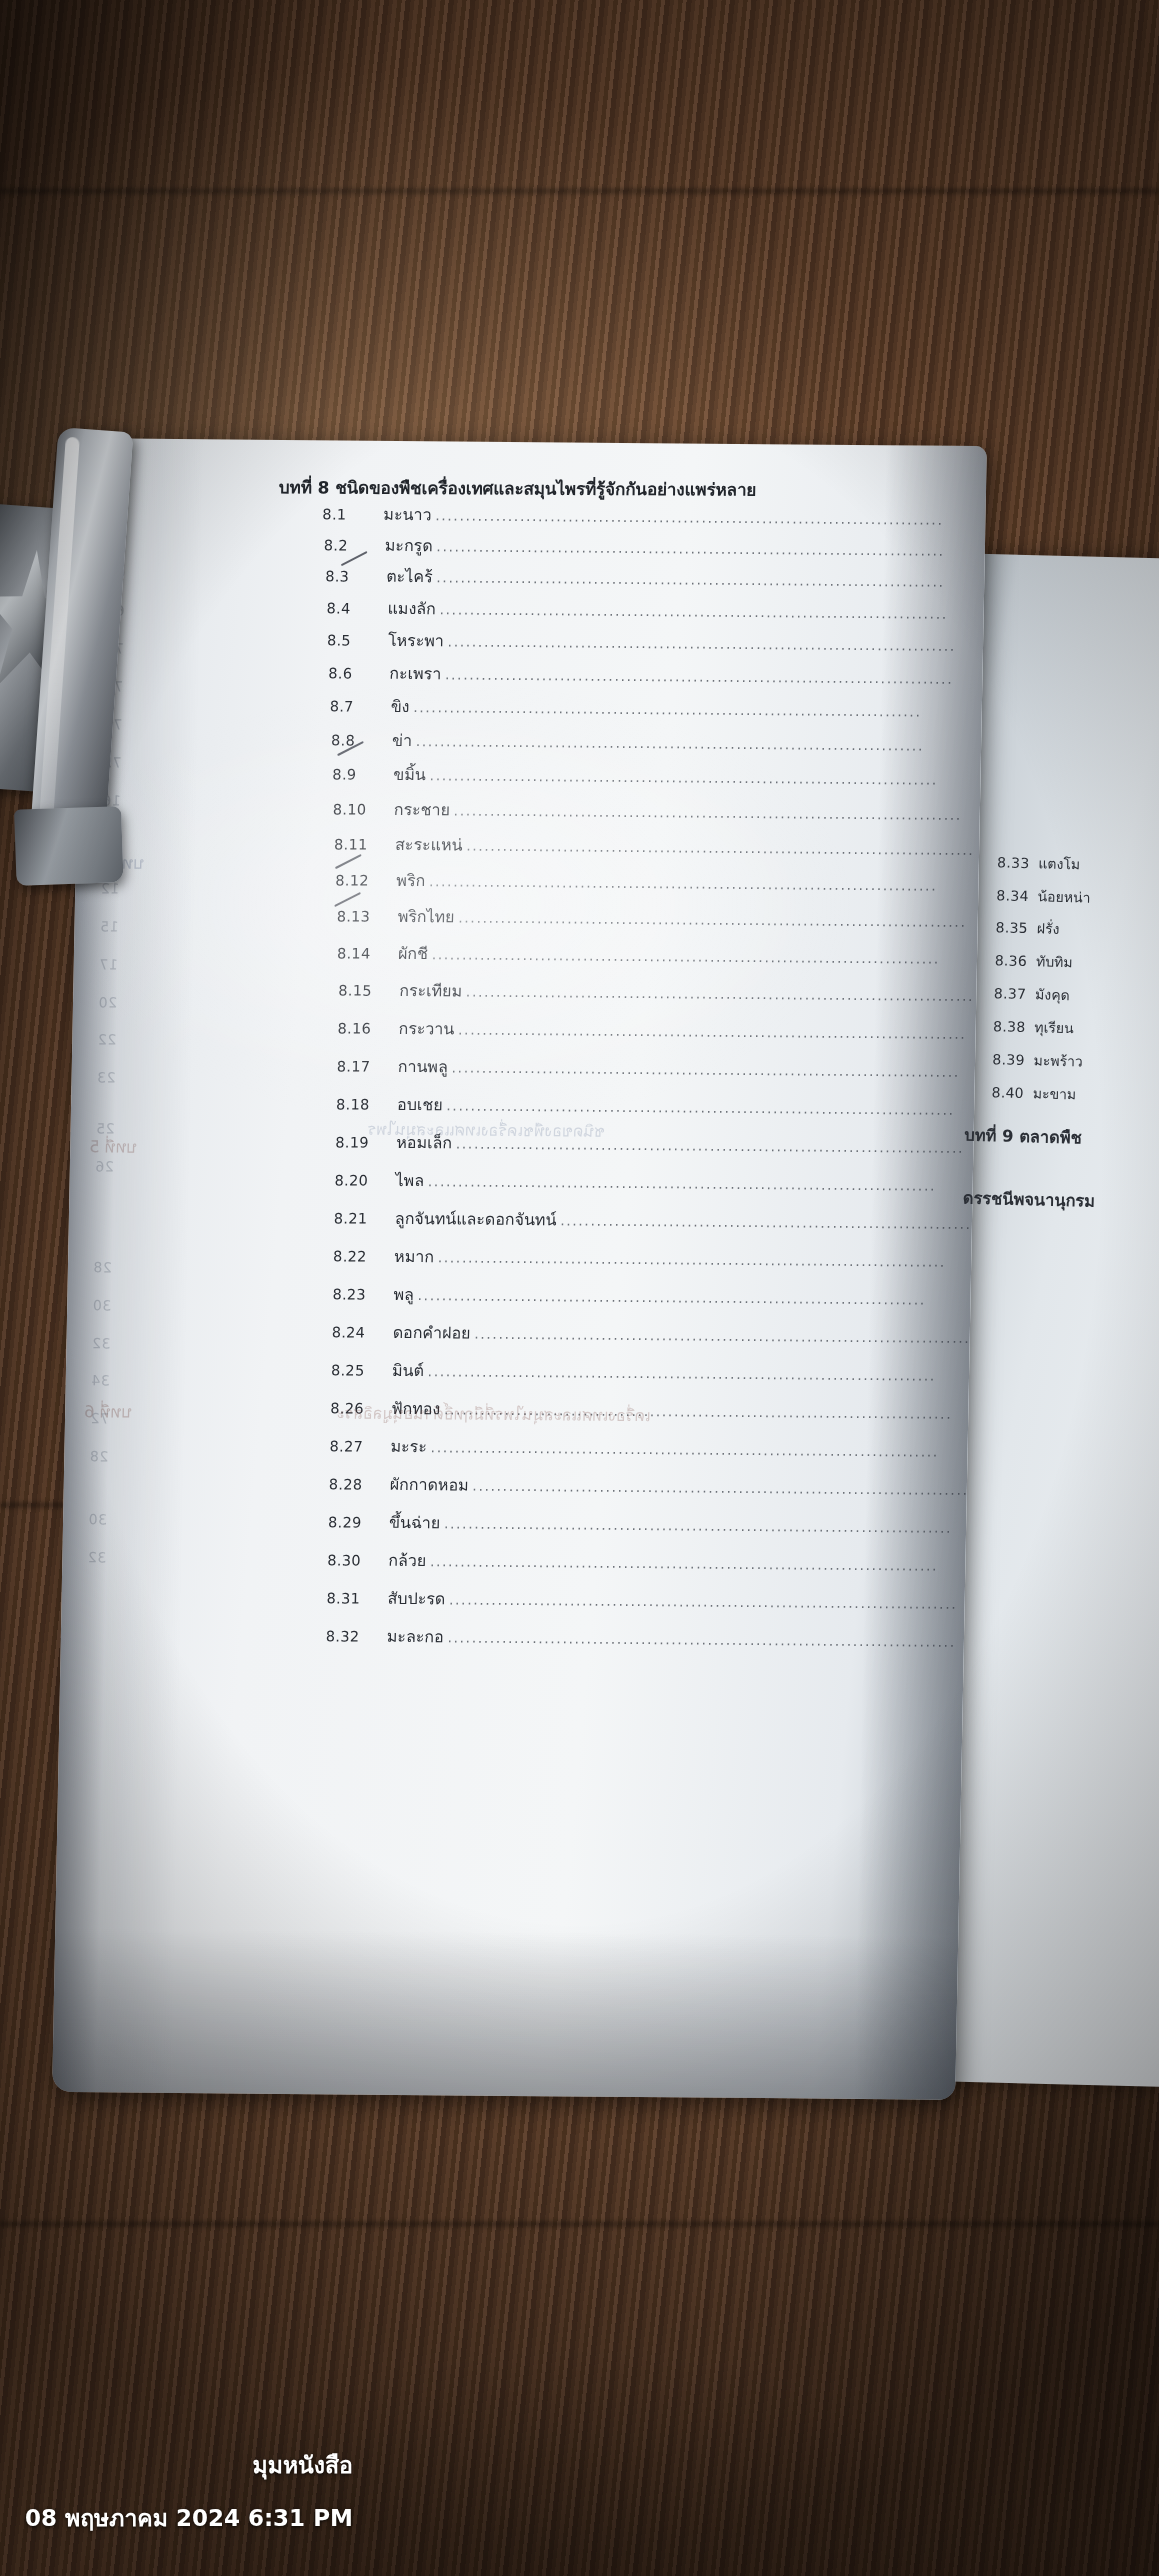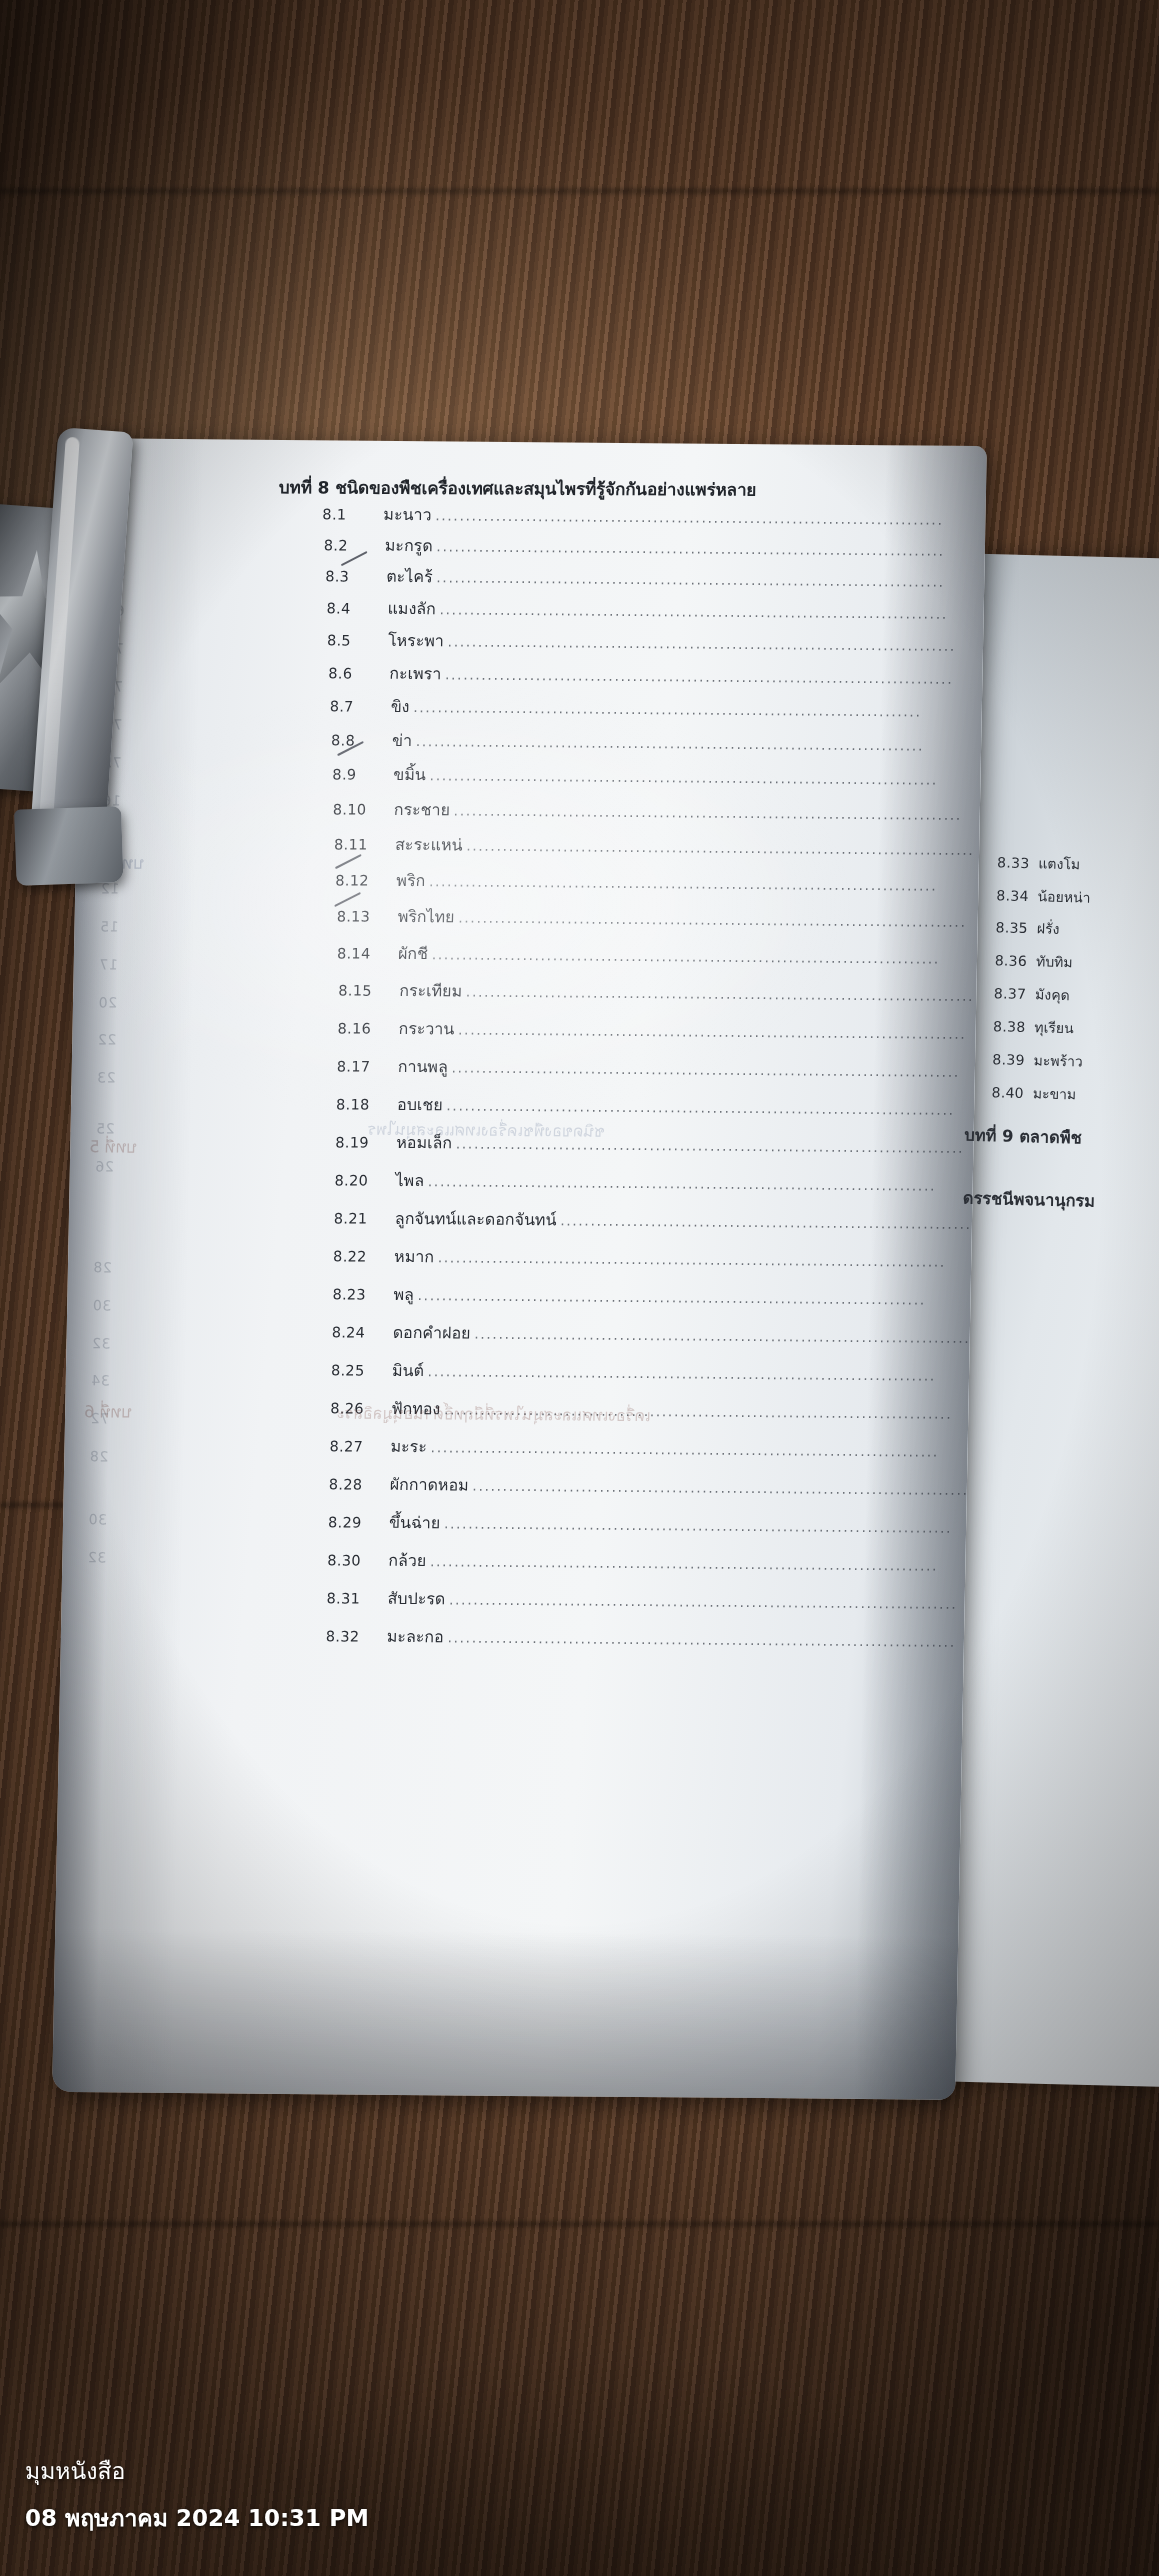--- a/index.html
+++ b/index.html
@@ -271,21 +271,21 @@
 
   
   .watermark {
     position: absolute;
     left: 25px;
     bottom: 40px;
     color: #ffffff;
     text-shadow: 0 1.3px 3.8px rgba(0,0,0,0.8);
     font-family: "DejaVu Sans", sans-serif;
   }
-  .wm-title { font-size: 23px; font-weight: normal; margin-bottom: 11px; }
+  .wm-title { font-size: 23px; font-weight: bold; margin-bottom: 17px; text-align: right; }
   .wm-date { font-size: 23px; font-weight: bold; }
 
   .vignette {
     position: absolute;
     inset: 0;
     pointer-events: none;
     background: radial-gradient(ellipse 947px 1389px at 50% 45%, rgba(0,0,0,0) 55%, rgba(0,0,0,0.45) 100%);
   }
 </style>
 </head>
@@ -531,17 +531,17 @@
     <div class="clip-star"></div>
     <div class="clip-arm"></div>
     <div class="clip-arm-hi"></div>
     <div class="clip-bottom"></div>
   </div>
 
   <div class="vignette"></div>
 
   <div class="watermark">
     <div class="wm-title">มุมหนังสือ</div>
-    <div class="wm-date">08 พฤษภาคม 2024 10:31 PM</div>
+    <div class="wm-date">08 พฤษภาคม 2024 6:31 PM</div>
   </div>
 
 </div>
 
 
 </body></html>

